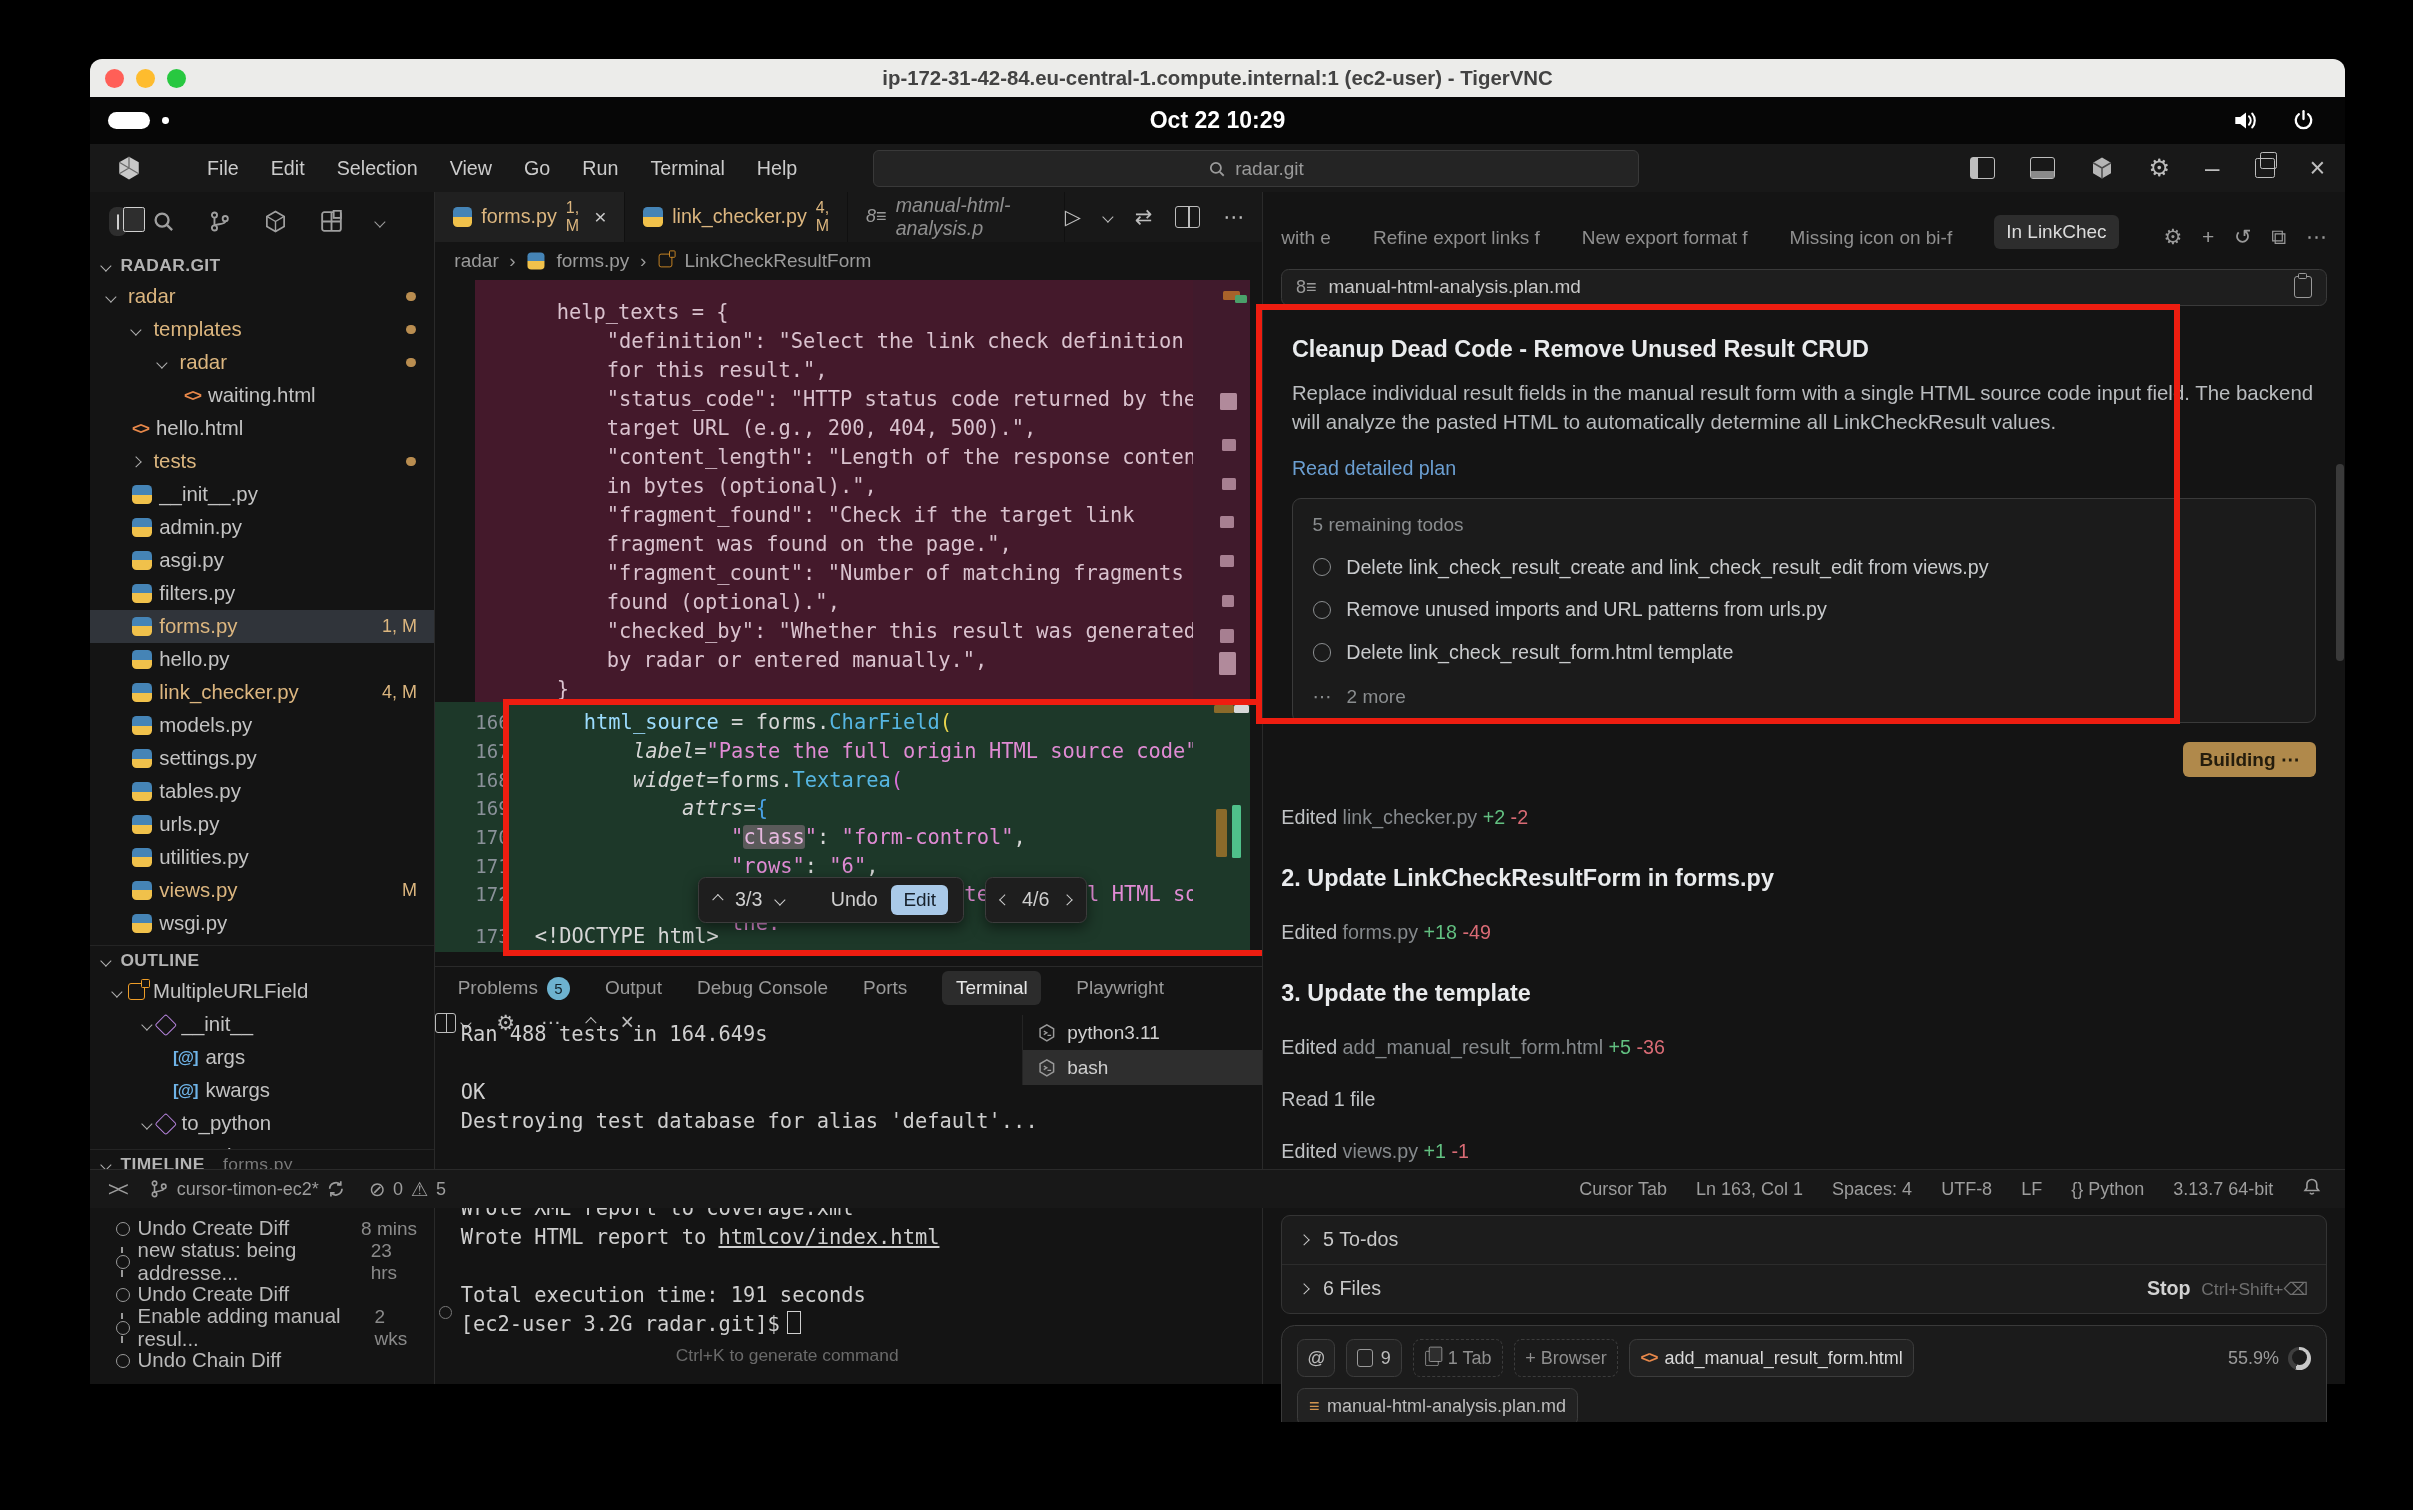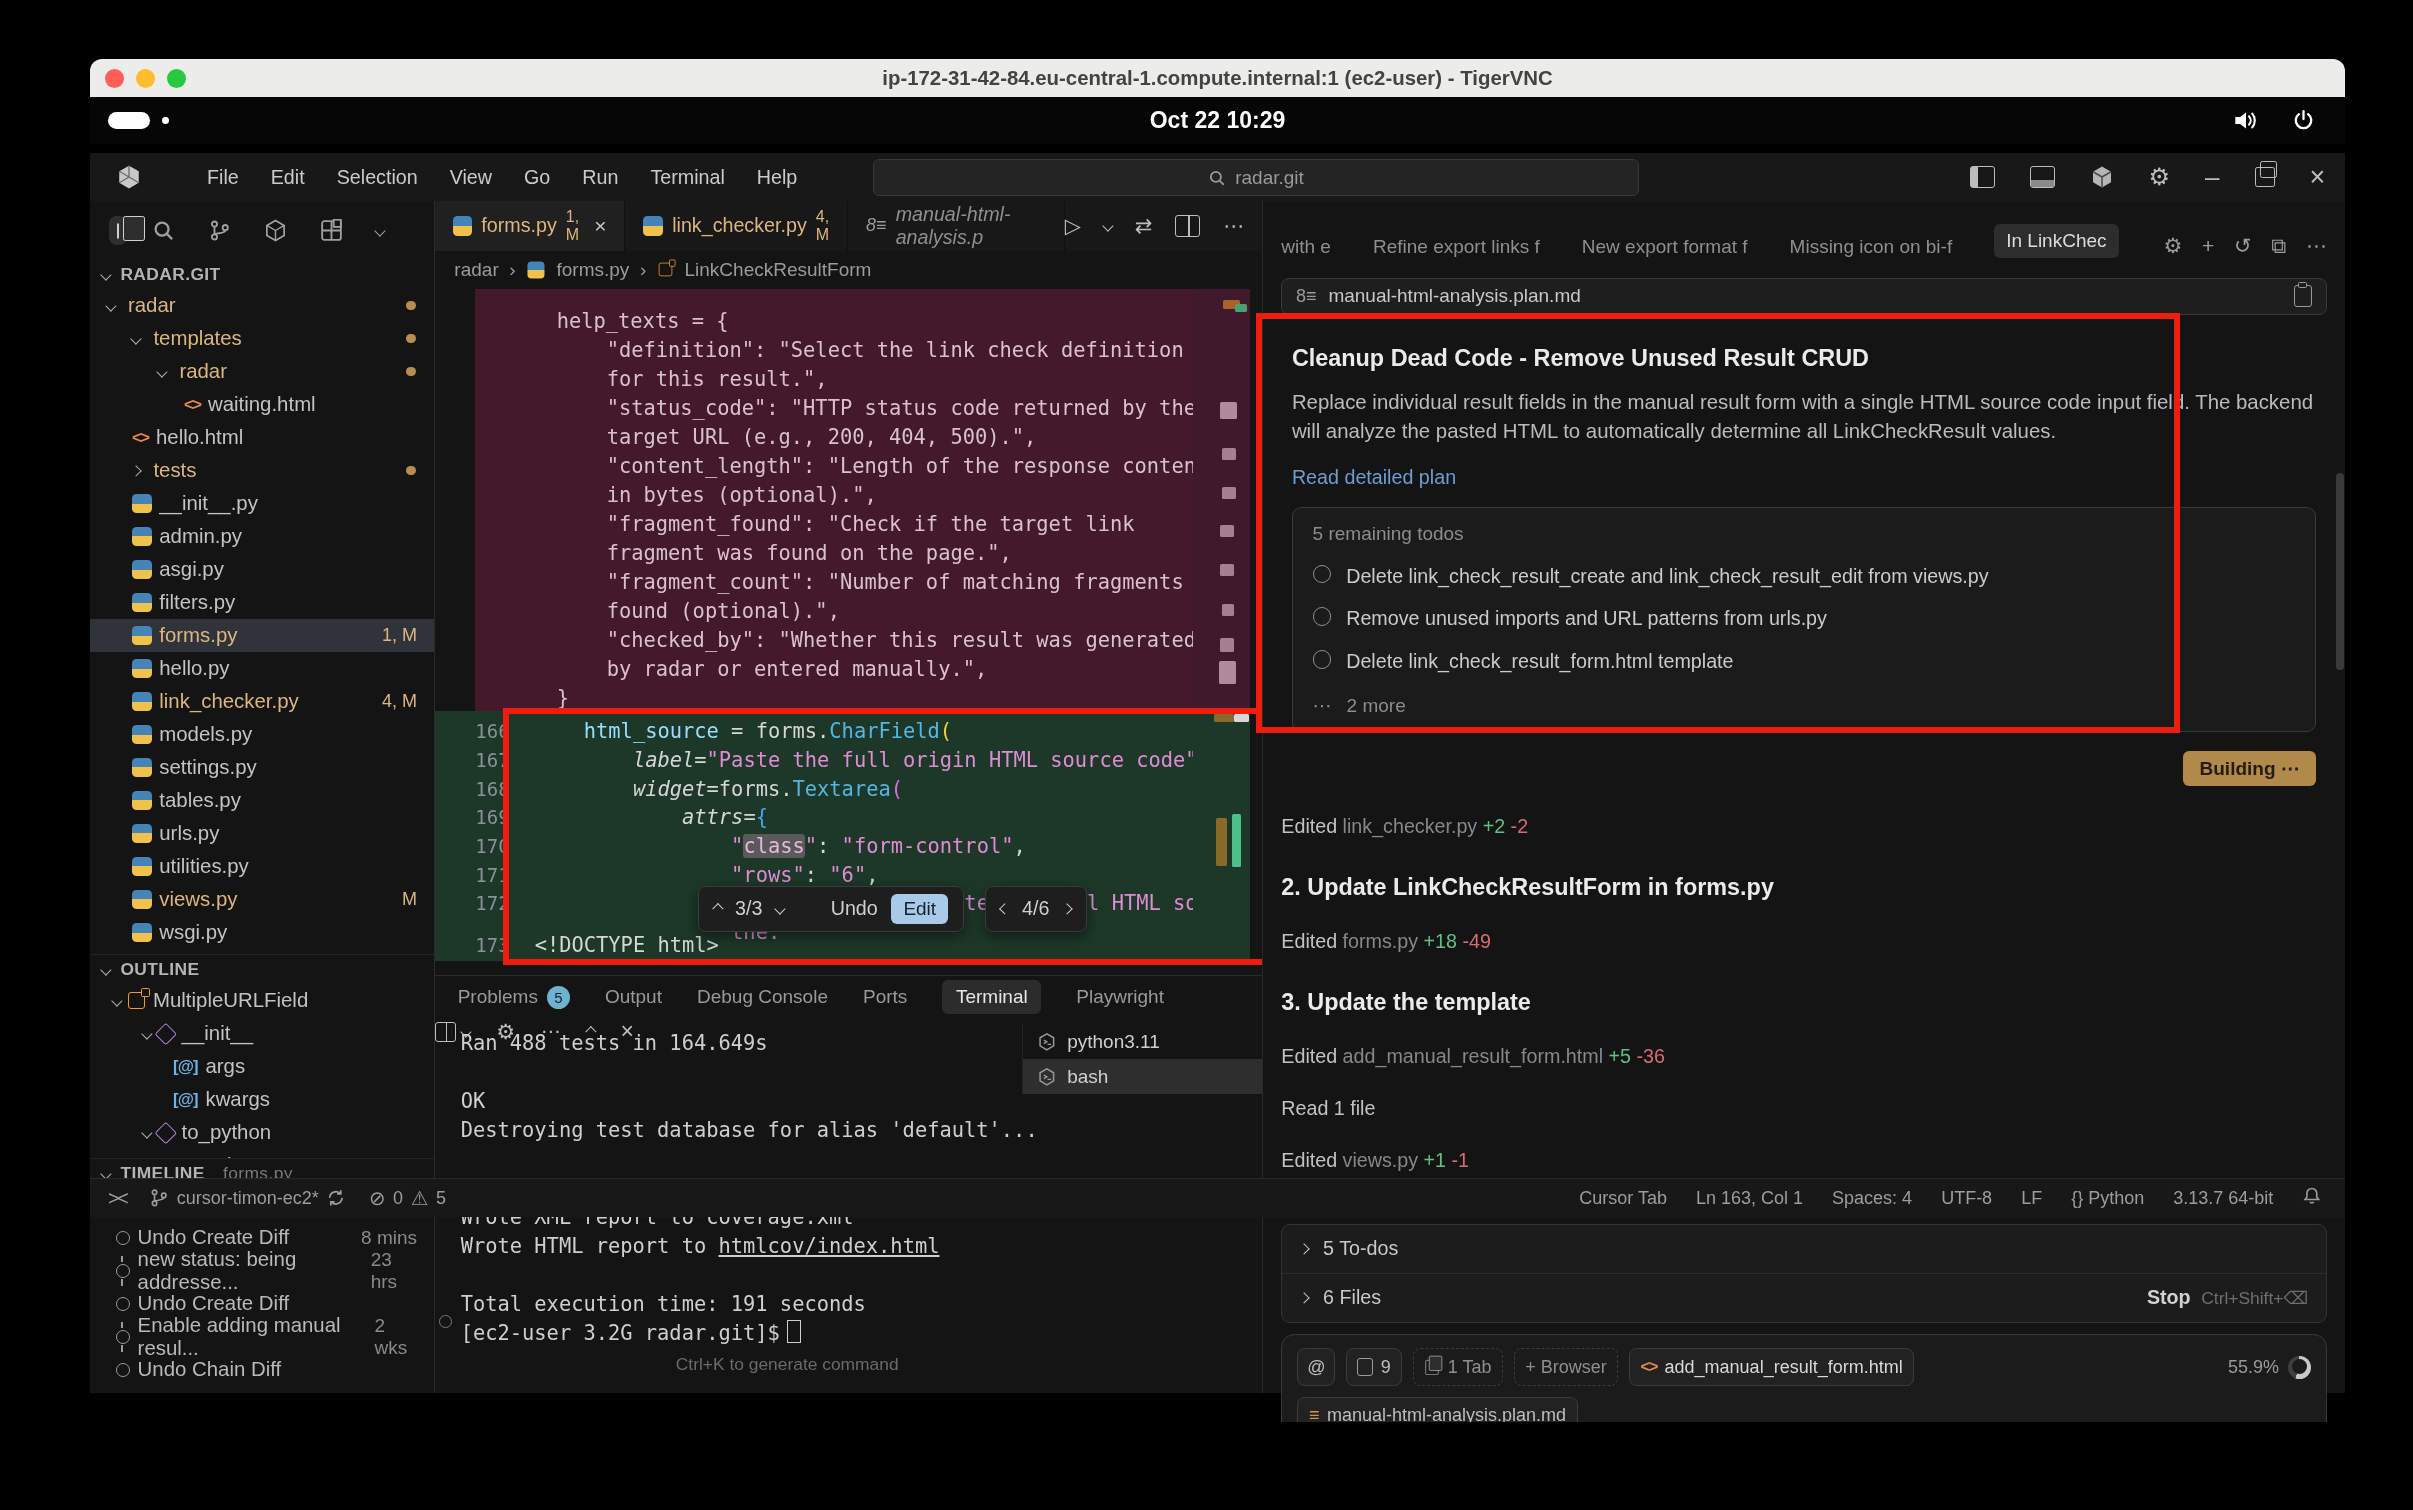--- a/index.html
+++ b/index.html
@@ -11,21 +11,21 @@
   .lights{display:flex;gap:12px;margin-left:15px;z-index:2;}
   .light{width:19px;height:19px;border-radius:50%;}
   .vnc-title{position:absolute;left:0;right:0;text-align:center;font-size:20.4px;font-weight:bold;color:#434343;}
   
   .macbar{height:47px;background:#060606;position:relative;display:flex;align-items:center;color:#fff;}
   .macpill{width:42px;height:16.6px;border-radius:9px;background:#fff;margin-left:18px;}
   .macdot{width:6.8px;height:6.8px;border-radius:50%;background:#fff;margin-left:12px;}
   .clock{position:absolute;left:0;right:0;text-align:center;font-size:23px;font-weight:bold;color:#fff;}
   .macright{position:absolute;right:30px;display:flex;gap:33px;align-items:center;}
   
-  .vscode{height:1064px;background:#86efac;position:relative;margin-top:9px;}
+  .vscode{height:1064px;background:#86efac;position:relative;}
   .vs-tb{height:48px;background:#181818;display:flex;align-items:center;position:relative;border-bottom:0.8px solid #222;}
   .menus{display:flex;gap:32px;margin-left:65px;font-size:19.7px;color:#cbcbcb;}
   .menus span{cursor:default;}
   .navarrows{display:flex;gap:27px;margin-left:91px;color:#9a9a9a;font-size:23px;}
   .searchbox{position:absolute;left:783px;top:6px;width:764px;height:35px;background:#242424;border:0.8px solid #393939;
              border-radius:6px;display:flex;align-items:center;justify-content:center;gap:9px;color:#9a9a9a;font-size:19px;}
   .winicons{position:absolute;right:19.7px;display:flex;gap:35px;align-items:center;color:#bdbdbd;}
   .vslogo{margin-left:26px;}
   
   .boxicon{width:23px;height:19.7px;border:1.9px solid #bdbdbd;border-radius:3px;position:relative;display:inline-block;}
@@ -125,21 +125,21 @@
   .planhdr{height:35px;border:0.8px solid #3a3a3a;border-radius:7.6px;background:#1e1e1e;display:flex;align-items:center;gap:12px;
            padding:0 13.6px;margin-top:19.7px;font-size:19px;color:#c8c8c8;flex:none;}
   .clip{width:16.6px;height:19.7px;border:1.5px solid #9a9a9a;border-radius:3px;position:relative;margin-left:auto;}
   .clip::before{content:"";position:absolute;left:3px;top:-4.5px;width:7.6px;height:3.8px;border:1.5px solid #9a9a9a;border-radius:1.5px;background:#1e1e1e;}
   .card{margin-top:30px;flex:none;position:relative;padding:0 10.6px;}
   .card h2{margin:0;font-size:23.4px;color:#e9ebed;}
   .card .body{margin-top:16.6px;font-size:20.4px;line-height:29px;color:#b9bcbf;}
   .card .link{margin-top:19.7px;font-size:19.7px;color:#6b9fd2;}
   .todosbox{margin-top:18px;border:0.8px solid #3a3a3a;border-radius:9px;background:#1b1b1b;padding:15px 19.7px 13.6px;}
   .todoshdr{font-size:19px;color:#8a8d8f;}
-  .todo{display:flex;gap:15px;margin-top:19.7px;font-size:19.7px;color:#c9cbcd;}
+  .todo{display:flex;align-items:center;gap:15px;margin-top:19.7px;font-size:19.7px;color:#c9cbcd;}
   .todo .circ{width:16.6px;height:16.6px;border:1.9px solid #8a8d8f;border-radius:50%;flex:none;}
   .todomore{display:flex;align-items:center;gap:15px;margin-top:21px;font-size:19px;color:#8a8d8f;}
   .buildrow{display:flex;justify-content:flex-end;margin-top:19.7px;}
   .buildbtn{background:#b0894b;color:#241c0c;border-radius:6px;padding:6px 16.6px;font-size:19px;font-weight:bold;}
   .feed{flex:none;}
   .editrow{margin-top:29px;font-size:19.7px;}
   .editrow .elbl{color:#c0c3c5;} .editrow .efile{color:#85898c;}
   .plus{color:#62c081;} .minus{color:#d96b75;}
   .feedh{margin-top:36px;font-size:23.4px;font-weight:bold;color:#e9ebed;}
   .feedtxt{margin-top:26px;font-size:13px;color:#c0c3c5;}

